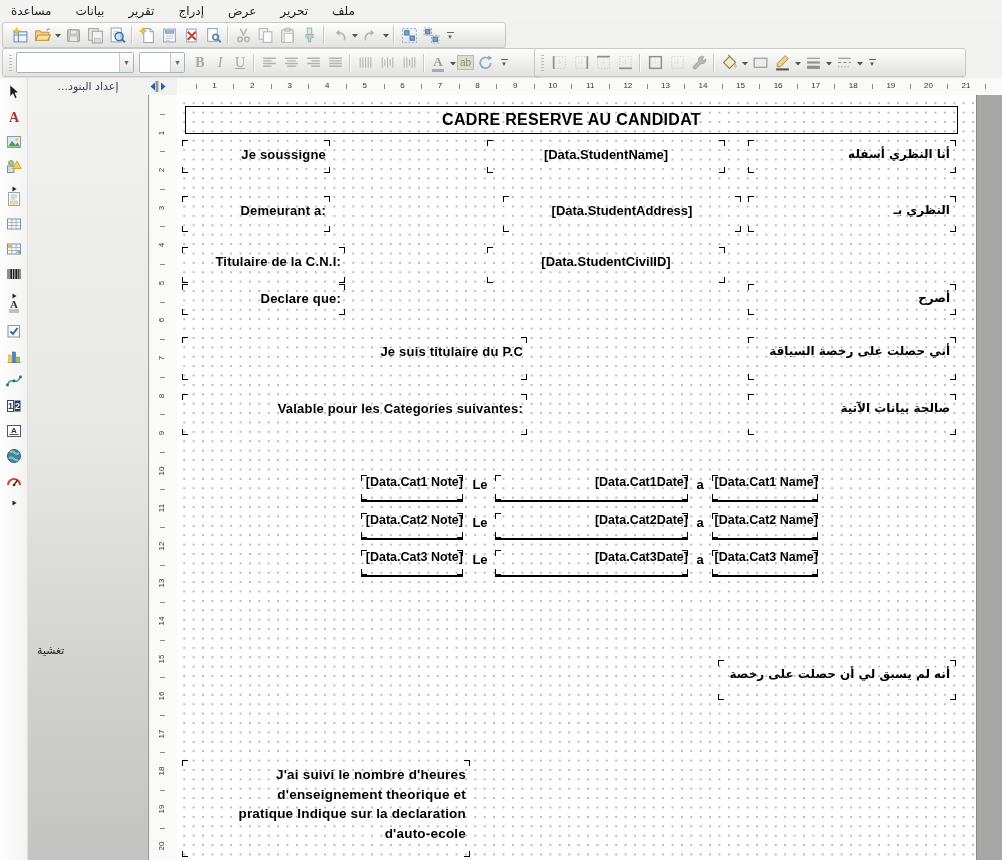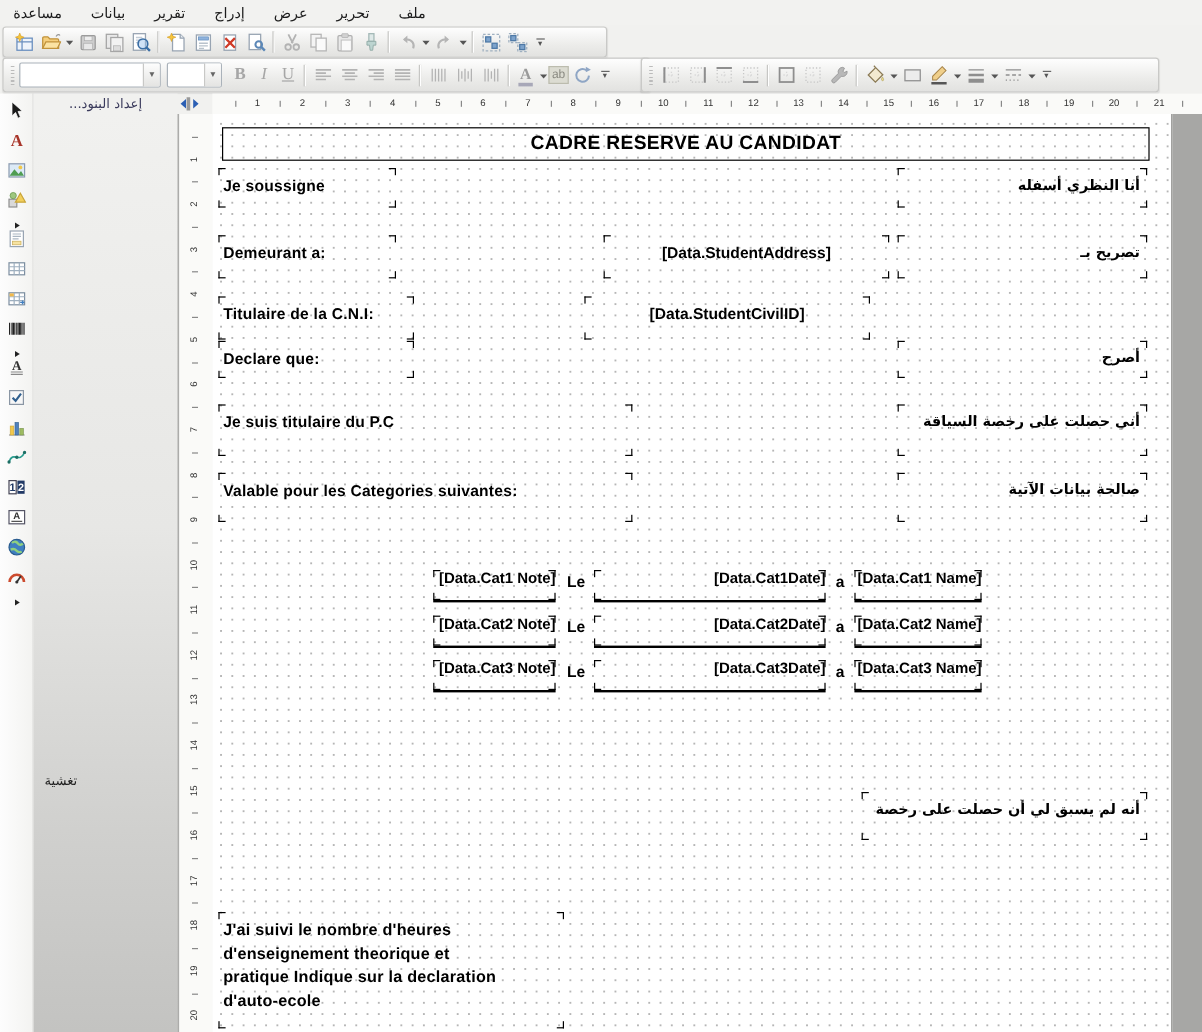--- a/index.html
+++ b/index.html
@@ -69,21 +69,21 @@
   
   .obj{position:absolute;box-sizing:border-box;color:#000;font-weight:bold;white-space:pre-line;
        background-image:
         linear-gradient(#000,#000),linear-gradient(#000,#000),
         linear-gradient(#000,#000),linear-gradient(#000,#000),
         linear-gradient(#000,#000),linear-gradient(#000,#000),
         linear-gradient(#000,#000),linear-gradient(#000,#000);
        background-repeat:no-repeat;
        background-position:left top,left top,right top,right top,left bottom,left bottom,right bottom,right bottom;
        background-size:6px 1px,1px 6px,6px 1px,1px 6px,6px 1px,1px 6px,6px 1px,1px 6px;}
-  .fr{font-size:13px;text-align:left;padding:7px 4px 0 4px;letter-spacing:0.2px;}
+  .fr{font-size:13px;text-align:right;padding:7px 4px 0 4px;letter-spacing:0.2px;}
   .field{font-size:13px;text-align:center;padding-top:7px;}
   .ar{font-size:12px;direction:rtl;text-align:right;padding:7px 6px 0 6px;font-family:"DejaVu Sans",sans-serif;}
   #obj-title{border:1.4px solid #000;background-image:none;text-align:center;
              font-size:16px;line-height:25px;letter-spacing:0.3px;}
   .cat-cell{font-size:12.5px;text-align:right;line-height:13px;padding-top:1px;border-bottom:2px solid #000;}
   .cat-lbl{font-size:13px;text-align:center;padding-top:2px;background-image:none;}
   .multi{line-height:19.5px;padding-top:5px;}
   .fr.multi{font-size:13.5px;}
   .ar.multi{font-size:12px;line-height:19.5px;}
 </style>
@@ -642,25 +642,26 @@
         <span class="rtick" style="top: 695.045px;"></span>
         <span class="rnum" style="top: 713.83px;">19</span>
         <span class="rtick" style="top: 732.615px;"></span>
         <span class="rnum" style="top: 751.4px;">20</span>
       </div>
 
     <div id="page">
       <div id="obj-title" class="obj" style="left:8px;top:11px;width:773px;height:28px;">CADRE RESERVE AU CANDIDAT</div>
 
       <div class="obj fr" style="left:5px;top:45px;width:148px;height:33px;">Je soussigne</div>
+      <div class="obj field" style="left:310px;top:45px;width:238px;height:33px;">[Data.StudentName]</div>
       <div class="obj ar" style="left:571px;top:45px;width:208px;height:33px;">أنا النظري أسفله</div>
 
       <div class="obj fr" style="left:5px;top:101px;width:148px;height:36px;">Demeurant a:</div>
       <div class="obj field" style="left:326px;top:101px;width:238px;height:36px;">[Data.StudentAddress]</div>
-      <div class="obj ar" style="left:571px;top:101px;width:208px;height:36px;">تصريح بـ</div>
+      <div class="obj ar" style="left:571px;top:101px;width:208px;height:36px;">النظري بـ</div>
 
       <div class="obj fr" style="left:5px;top:152px;width:163px;height:36px;">Titulaire de la C.N.I:</div>
       <div class="obj field" style="left:310px;top:152px;width:238px;height:36px;">[Data.StudentCivilID]</div>
 
       <div class="obj fr" style="left:5px;top:189px;width:163px;height:31px;">Declare que:</div>
       <div class="obj ar" style="left:571px;top:189px;width:208px;height:31px;">أصرح</div>
 
       <div class="obj fr" style="left:5px;top:242px;width:345px;height:43px;">Je suis titulaire du P.C</div>
       <div class="obj ar" style="left:571px;top:242px;width:208px;height:43px;">أني حصلت على رخصة السياقة</div>
 

